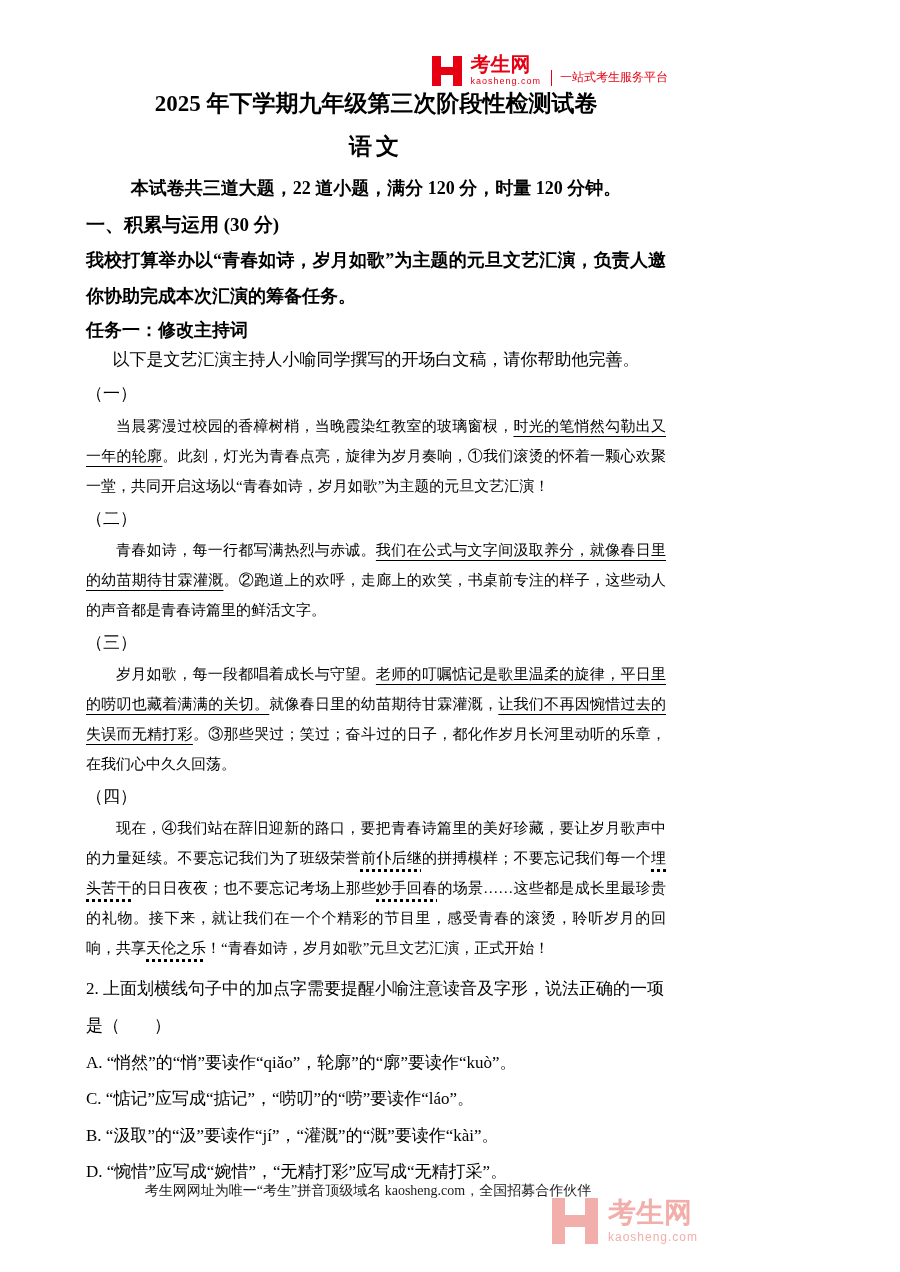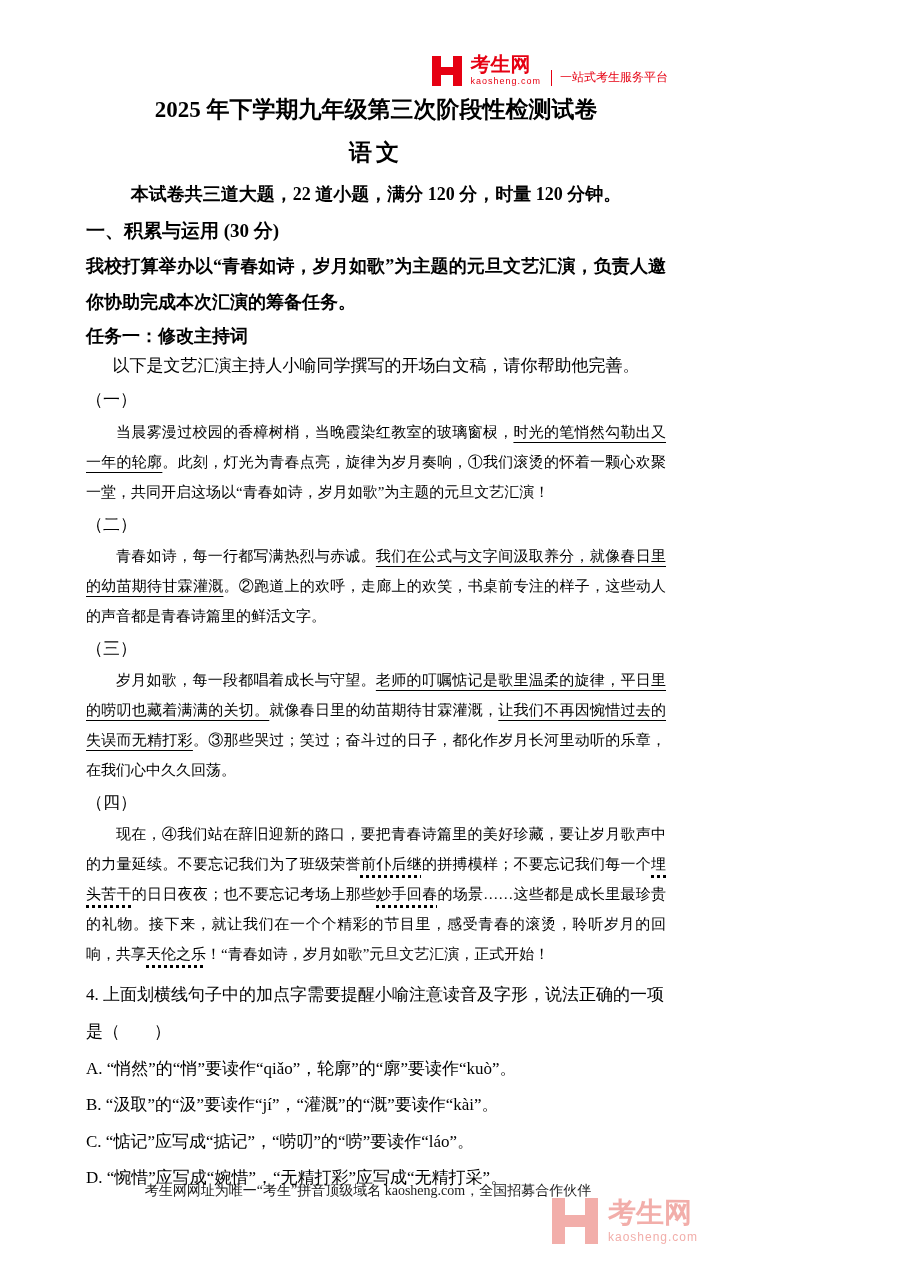--- a/index.html
+++ b/index.html
@@ -28,21 +28,21 @@
   .brand-text{display:flex;flex-direction:column;line-height:1;}
   .brand-name{color:#e60012;font-weight:bold;font-size:20px;font-family:"Liberation Sans","DejaVu Sans",sans-serif;}
   .brand-domain{color:#e60012;font-size:9px;margin-top:3px;font-family:"Liberation Sans","DejaVu Sans",sans-serif;letter-spacing:1px;}
   .brand-tagline{
     color:#e60012;font-size:12px;line-height:1.2;margin-left:2px;
     font-family:"Liberation Sans","DejaVu Sans",sans-serif;
     border-left:1px solid #e60012;padding-left:8px;padding-bottom:2px;
   }
 
   
-  .title{margin:6px 0 12px 0;font-size:23px;font-weight:bold;text-align:center;}
+  .title{margin:0 0 12px 0;font-size:23px;font-weight:bold;text-align:center;}
   .subject{margin:0 0 14px 0;font-size:23px;font-weight:bold;text-align:center;letter-spacing:4px;}
   .exam-info{margin:0 0 12px 0;font-size:18px;font-weight:bold;text-align:center;}
   .section-heading{margin:8px 0 4px 0;font-size:19px;font-weight:bold;}
   .intro{margin:0;font-size:18px;font-weight:bold;line-height:2.0;text-align:justify;}
   .task-title{margin:4px 0 2px 0;font-size:18px;font-weight:bold;}
   .task-desc{margin:2px 0;font-size:17px;line-height:1.9;text-align:center;}
   .part-label{font-size:17px;line-height:1.9;margin-top:2px;}
   .para{margin:0;font-size:15px;line-height:2.0;text-indent:2em;text-align:justify;}
 
   .seg-normal{}
@@ -117,24 +117,24 @@
       <div>
         <div class="part-label">（三）</div>
         <p class="para"><span class="seg-normal">岁月如歌，每一段都唱着成长与守望。</span><span class="seg-underline">老师的叮嘱惦记是歌里温柔的旋律，平日里的唠叨也藏着满满的关切。</span><span class="seg-normal">就像春日里的幼苗期待甘霖灌溉，</span><span class="seg-underline">让我们不再因惋惜过去的失误而无精打彩</span><span class="seg-normal">。③那些哭过；笑过；奋斗过的日子，都化作岁月长河里动听的乐章，在我们心中久久回荡。</span></p>
       </div>
       <div>
         <div class="part-label">（四）</div>
         <p class="para"><span class="seg-normal">现在，④我们站在辞旧迎新的路口，要把青春诗篇里的美好珍藏，要让岁月歌声中的力量延续。不要忘记我们为了班级荣誉</span><span class="seg-dots">前仆后继</span><span class="seg-normal">的拼搏模样；不要忘记我们每一个</span><span class="seg-dots">埋头苦干</span><span class="seg-normal">的日日夜夜；也不要忘记考场上那些</span><span class="seg-dots">妙手回春</span><span class="seg-normal">的场景……这些都是成长里最珍贵的礼物。接下来，就让我们在一个个精彩的节目里，感受青春的滚烫，聆听岁月的回响，共享</span><span class="seg-dots">天伦之乐</span><span class="seg-normal">！“青春如诗，岁月如歌”元旦文艺汇演，正式开始！</span></p>
       </div>
     </div>
 
-    <div class="question-stem">4. 上面划横线句子中的加点字需要提醒小喻注意读音及字形，说法正确的一项是（　　）</div>
+    <div class="question-stem">2. 上面划横线句子中的加点字需要提醒小喻注意读音及字形，说法正确的一项是（　　）</div>
     <div class="option">A. “悄然”的“悄”要读作“qiǎo”，轮廓”的“廓”要读作“kuò”。</div>
+    <div class="option">C. “惦记”应写成“掂记”，“唠叨”的“唠”要读作“láo”。</div>
     <div class="option">B. “汲取”的“汲”要读作“jí”，“灌溉”的“溉”要读作“kài”。</div>
-    <div class="option">C. “惦记”应写成“掂记”，“唠叨”的“唠”要读作“láo”。</div>
     <div class="option">D. “惋惜”应写成“婉惜”，“无精打彩”应写成“无精打采”。</div>
 
   </div>
 
   <div class="footer-note">考生网网址为唯一“考生”拼音顶级域名 kaosheng.com，全国招募合作伙伴</div>
 
   <div class="watermark">
     <span class="wm-icon">
       <i class="b1"></i>
         <i class="b2"></i>

